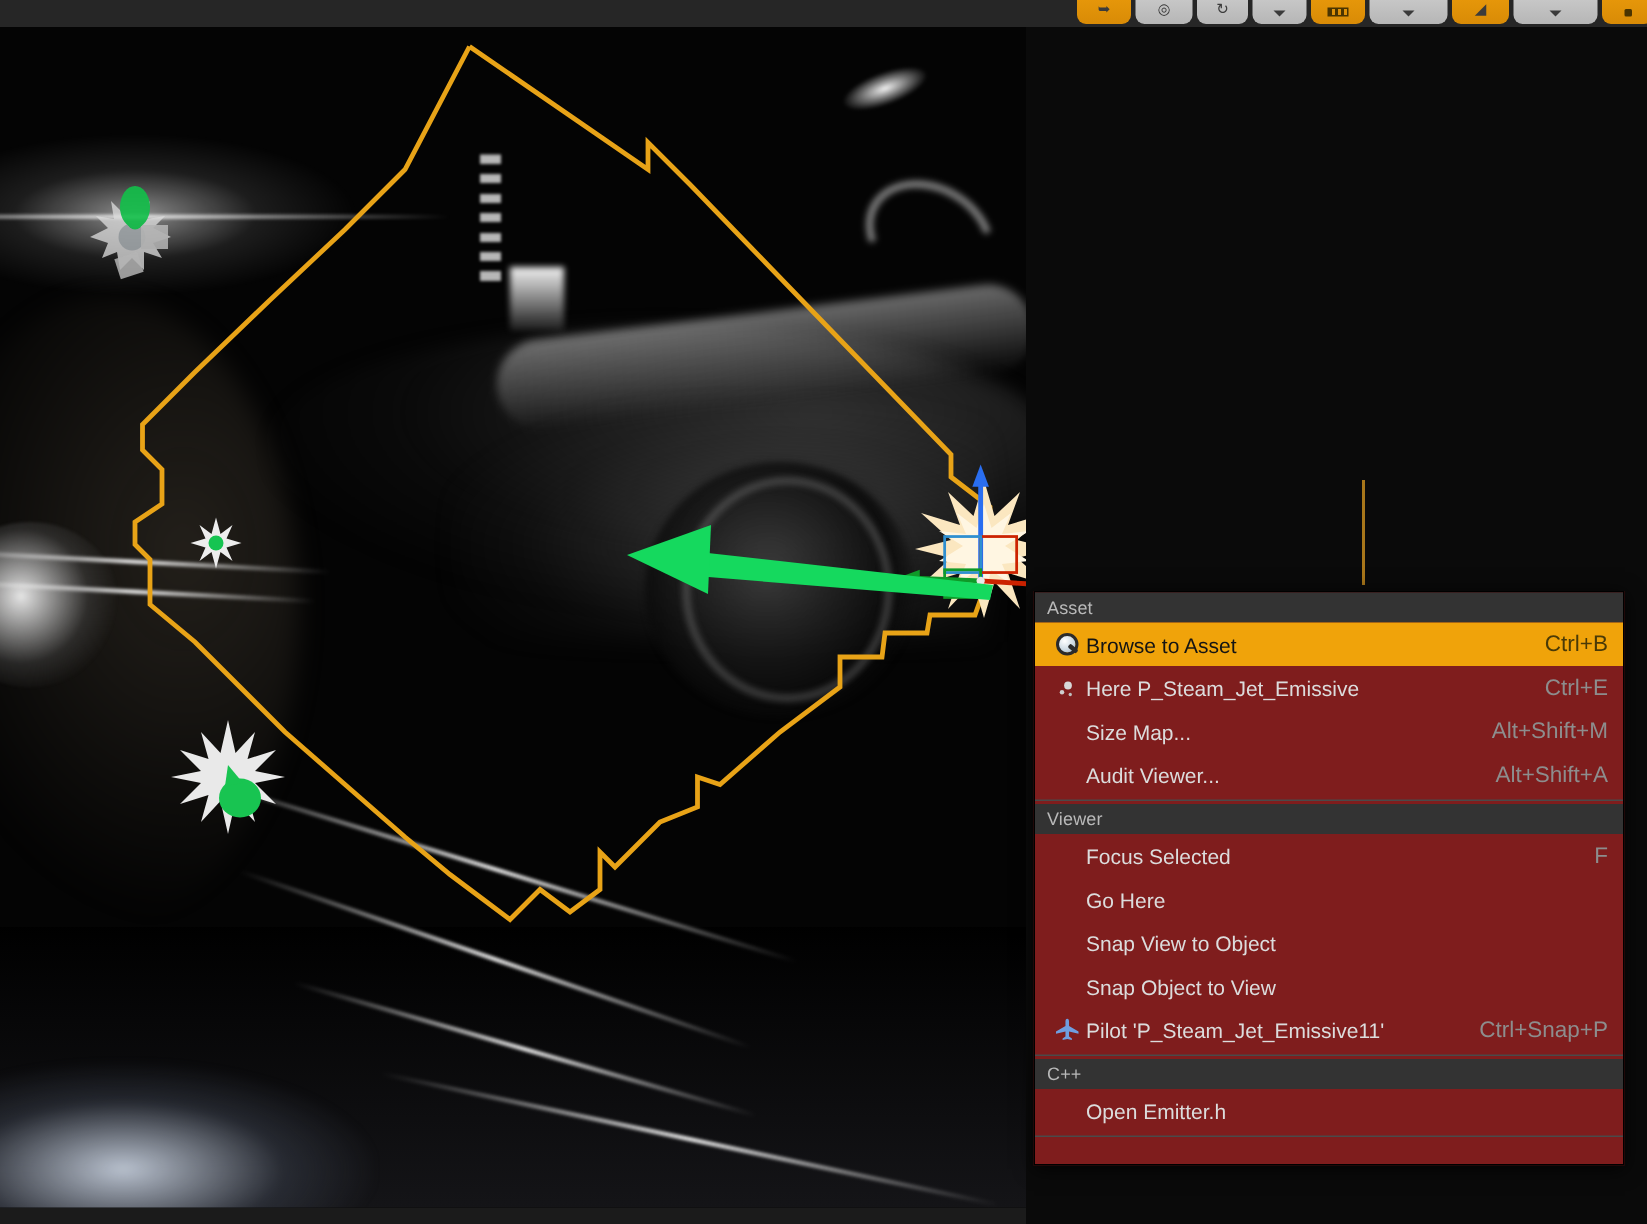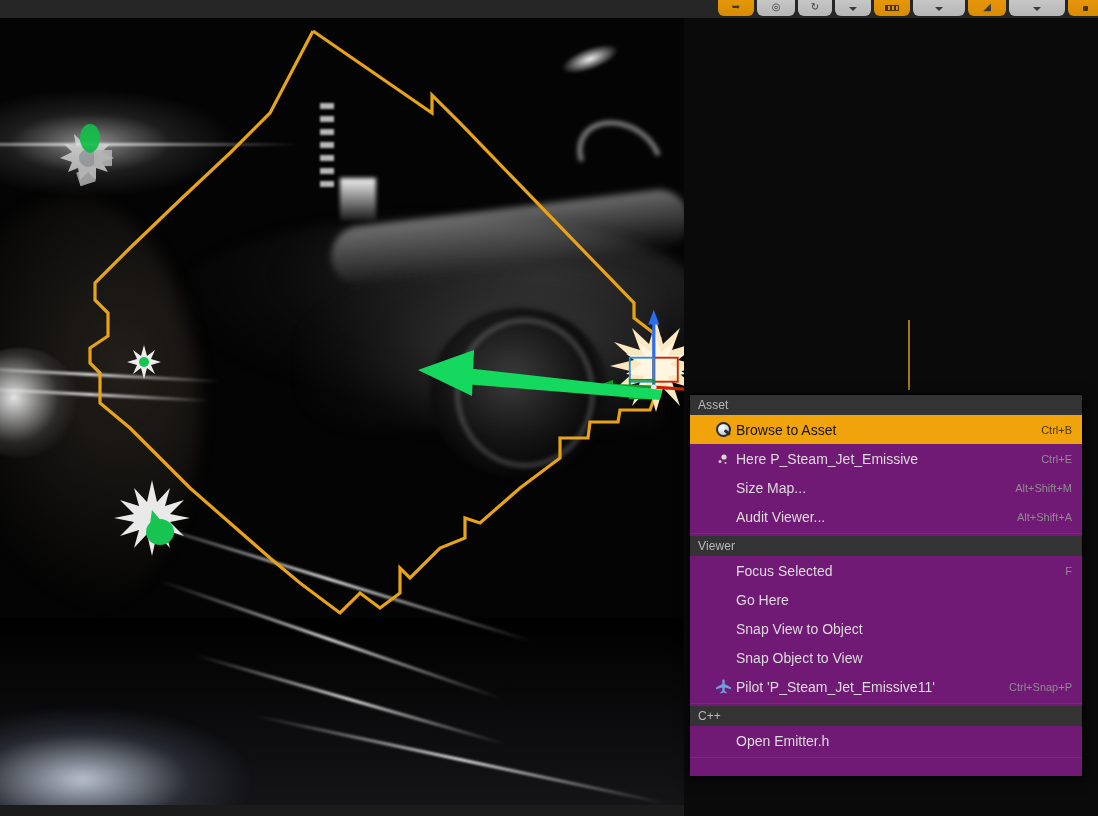--- a/index.html
+++ b/index.html
@@ -66,27 +66,27 @@
   .gizmo{position:absolute;left:600px;top:280px;width:160px;height:120px;}
 
   
   .sprite{position:absolute;}
 
   
   .right-bg{position:absolute;left:684px;top:18px;width:414px;height:798px;background:#0a0a0a;}
   .orange-tick{position:absolute;left:908px;top:320px;width:2px;height:70px;background:#a8761a;}
 
   
-  .ctxmenu{position:absolute;left:689px;top:394px;width:394px;background:#701a75;
+  .ctxmenu{position:absolute;left:689px;top:394px;width:394px;background:#7f1d1d;
            border:1px solid #000;box-shadow:0 2px 12px rgba(0,0,0,.8);box-sizing:border-box;}
   .sec-head{background:#333333;color:#b9b9b9;font-size:12px;padding:3px 0 3px 8px;letter-spacing:.1px;}
-  .mi{display:flex;align-items:center;height:29px;padding:0 10px 0 20px;box-sizing:border-box;color:#dcdcdc;font-size:14px;}
+  .mi{display:flex;align-items:center;height:29px;padding:0 10px 0 8px;box-sizing:border-box;color:#dcdcdc;font-size:14px;}
   .mi .ico{width:26px;min-width:26px;display:flex;align-items:center;justify-content:center;}
   .mi .lbl{flex:1;white-space:nowrap;}
-  .mi .key{color:#8d8d8d;font-size:11px;margin-left:16px;white-space:nowrap;}
+  .mi .key{color:#8d8d8d;font-size:15px;margin-left:16px;white-space:nowrap;}
   .mi.noicon .lbl{padding-left:26px;}
   .mi.hl{background:#f0a30a;color:#141414;}
   .mi.hl .key{color:#4a3a07;}
   .divider{height:1px;background:#4a4a4a;margin:2px 0;}
   .mi.cut{height:16px;overflow:hidden;}
 
   .magn{position:relative;width:15px;height:15px;}
   .magn .ring{position:absolute;left:0;top:0;width:11px;height:11px;border-radius:50%;
      border:2px solid #2b2b2b;background:radial-gradient(circle at 35% 30%,#fff,#c8d6e0 60%,#8fa4b4);}
   .magn .hnd{position:absolute;left:8px;top:9px;width:7px;height:2.5px;background:#2b2b2b;transform:rotate(40deg);border-radius:1px;}

